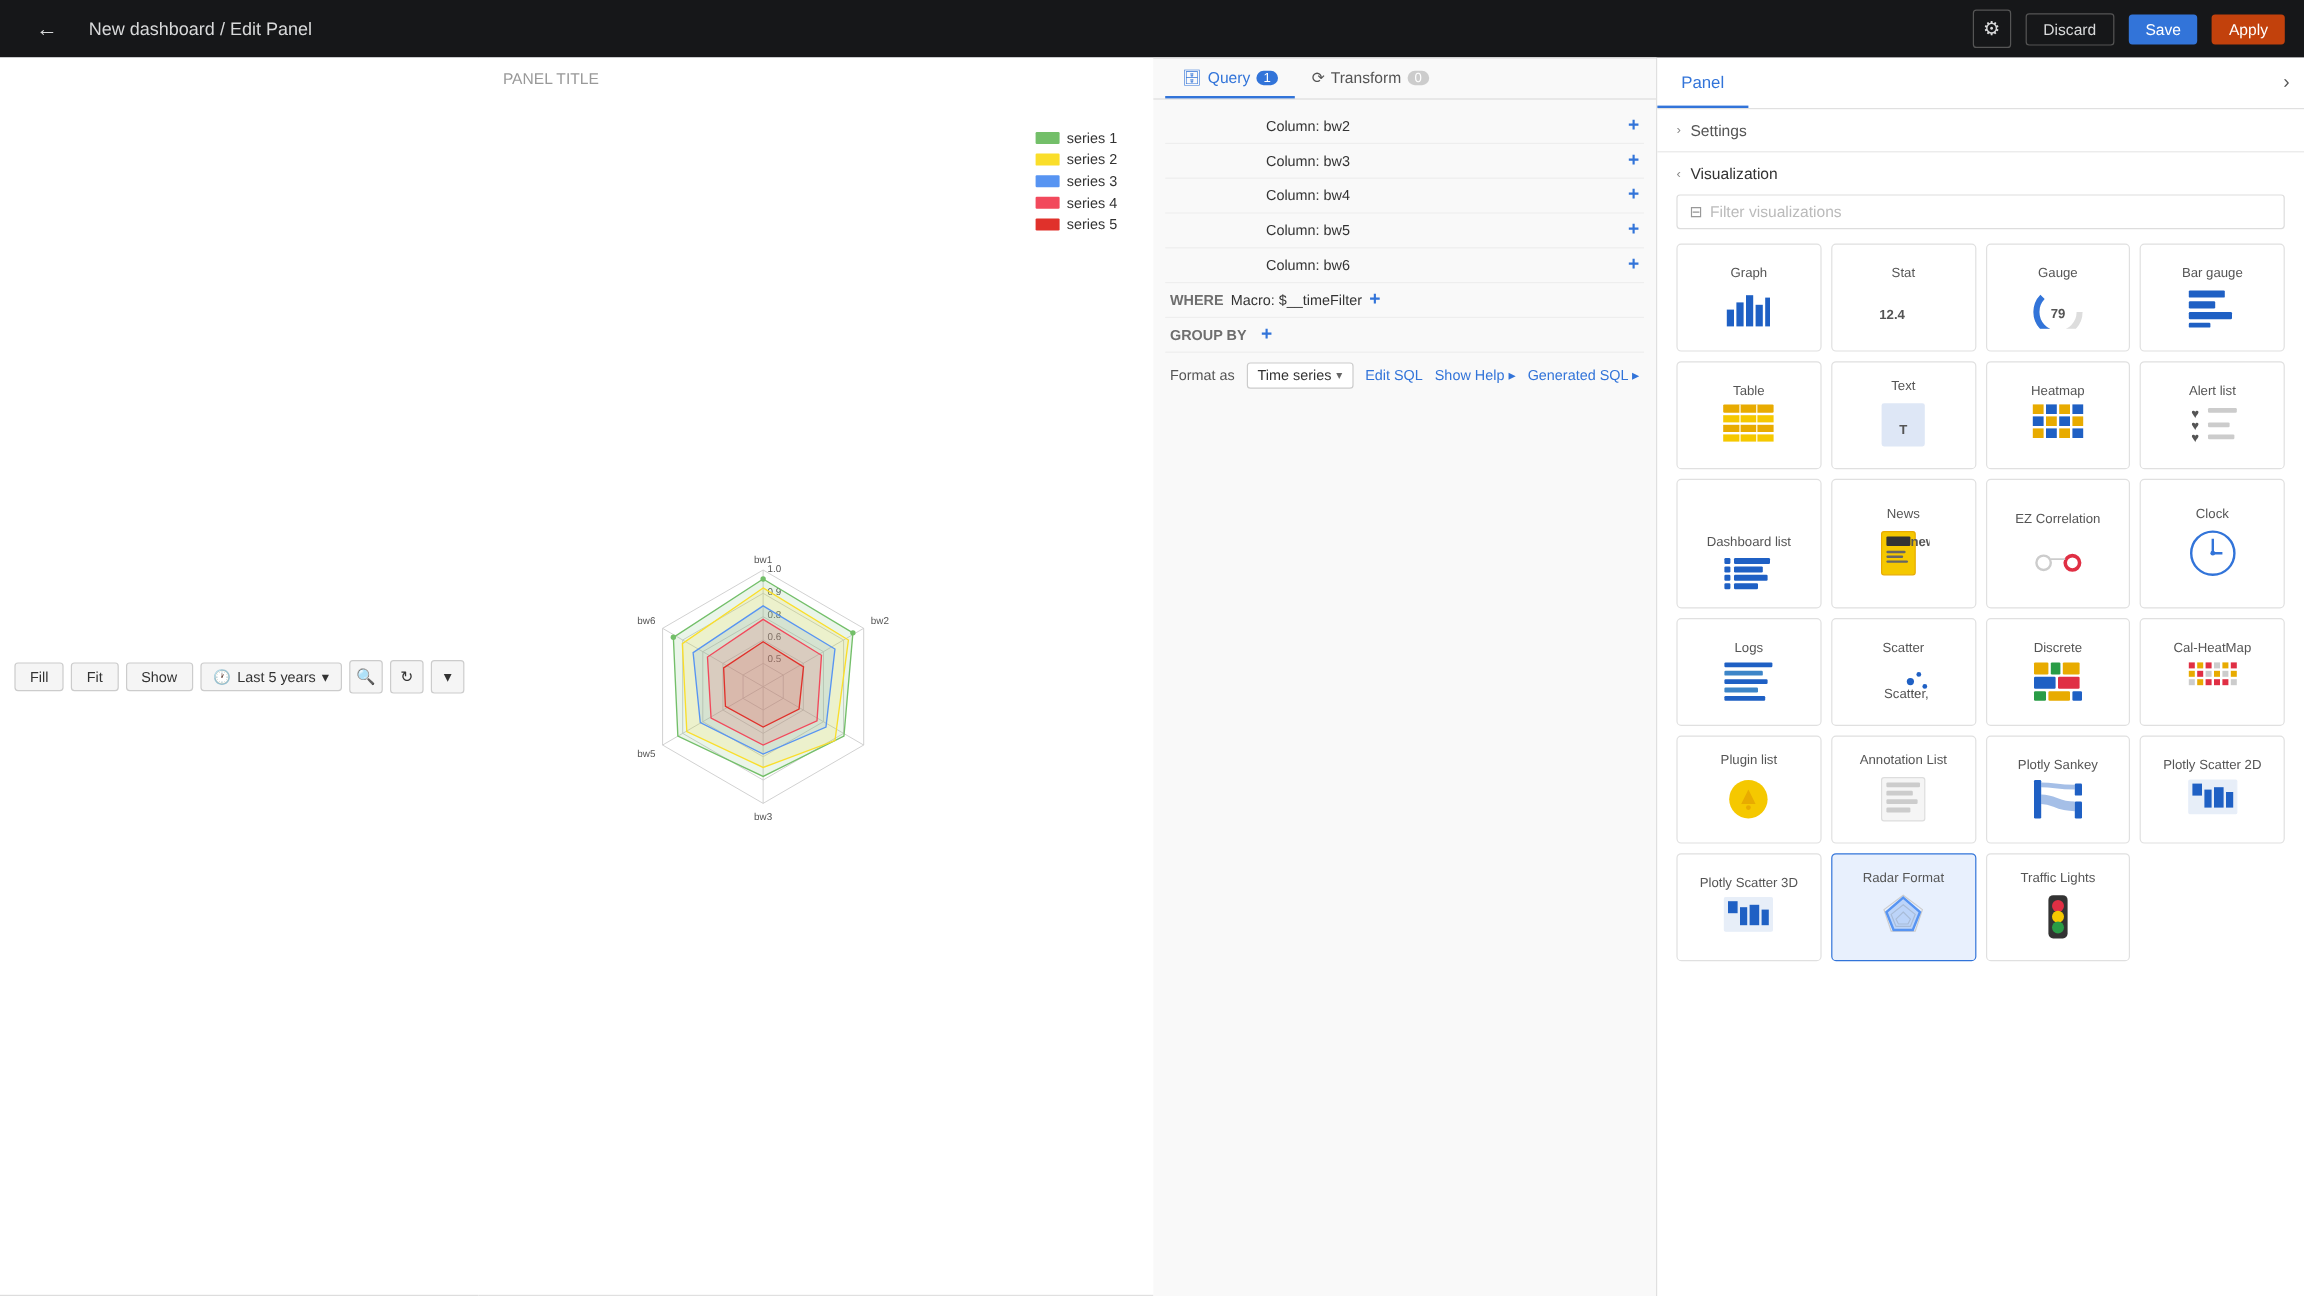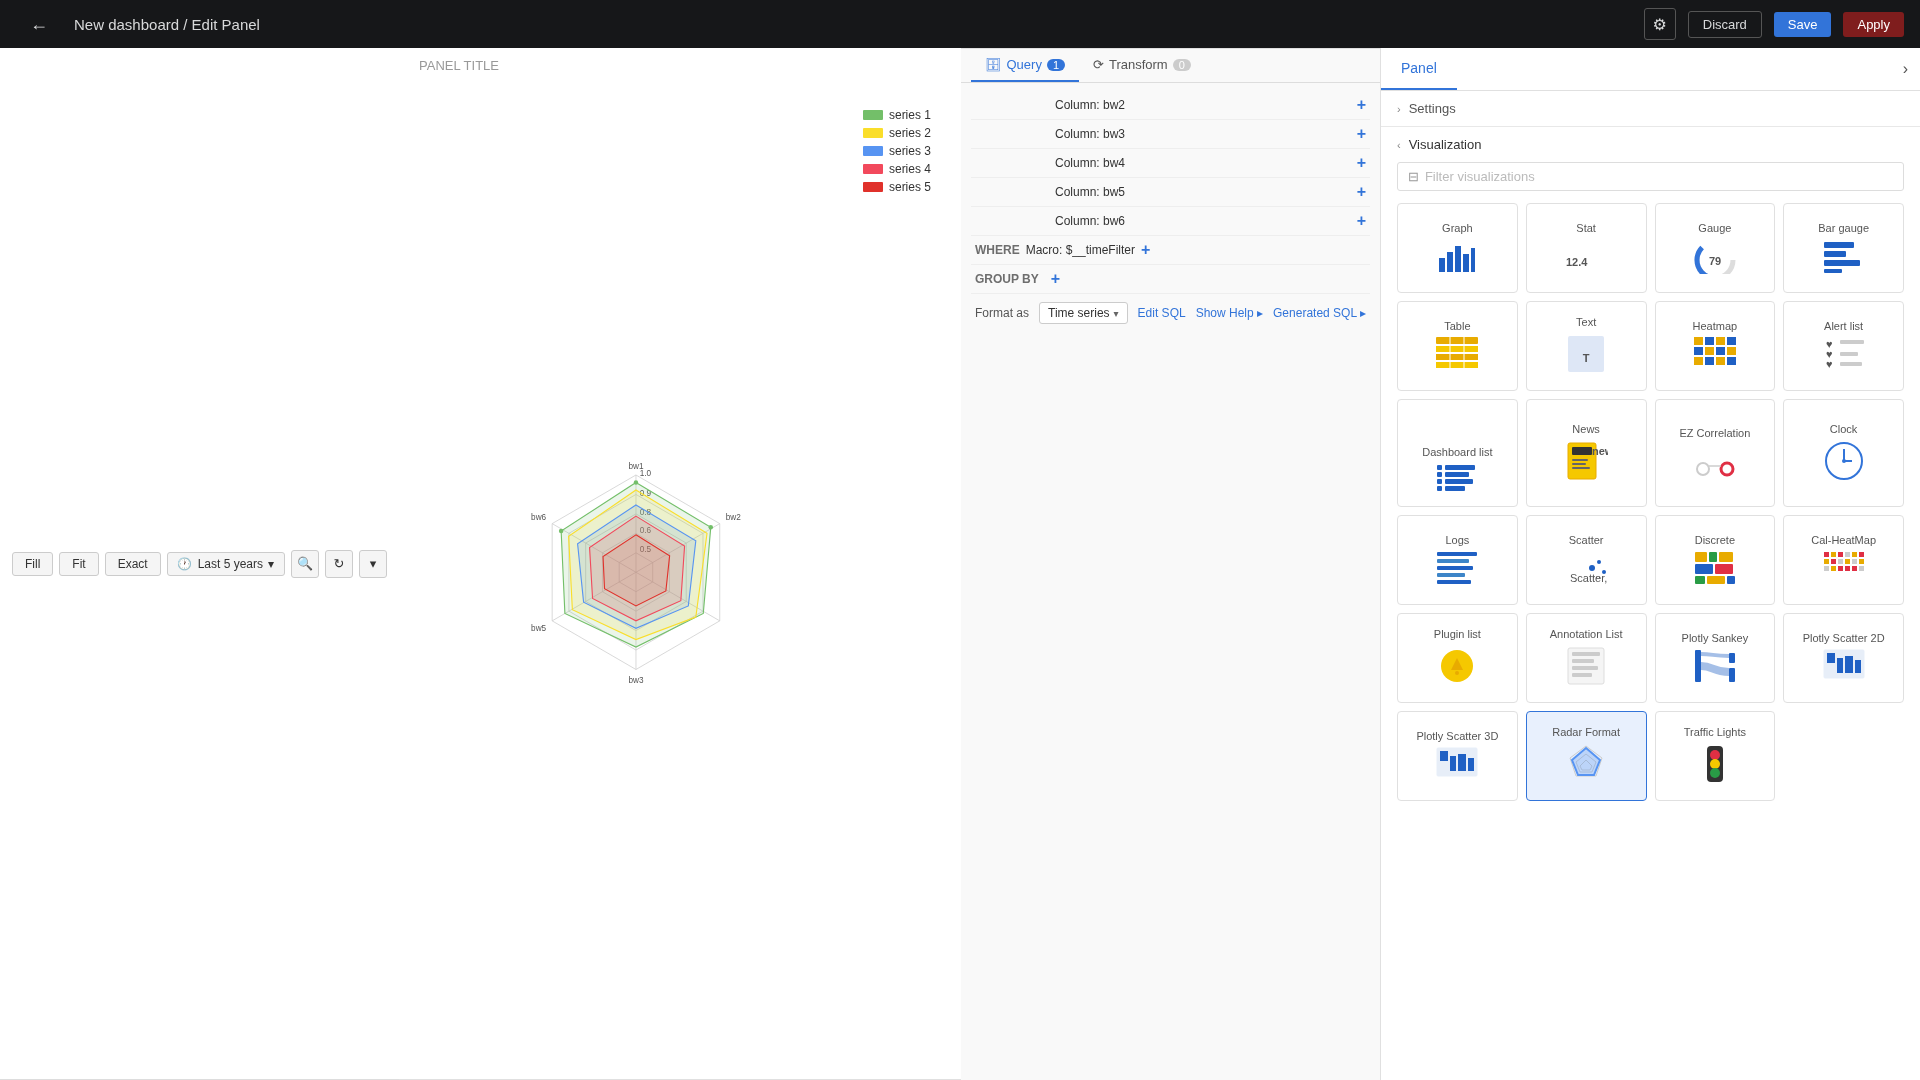--- a/index.html
+++ b/index.html
@@ -4,21 +4,21 @@
   <style>
     * { box-sizing: border-box; margin: 0; padding: 0; }
     body { font-family: -apple-system, BlinkMacSystemFont, 'Segoe UI', sans-serif; background: #f0f0f0; font-size: 13px; color: #333; overflow: hidden; }
 
     
     .topbar { display: flex; align-items: center; background: #161719; color: #d8d9da; height: 48px; padding: 0 16px; gap: 12px; }
     .topbar-title { flex: 1; font-size: 15px; color: #d8d9da; }
     .topbar-btn { padding: 5px 14px; border-radius: 3px; border: none; cursor: pointer; font-size: 13px; }
     .btn-discard { background: transparent; border: 1px solid #555; color: #d8d9da; }
     .btn-save { background: #3274d9; color: #fff; border: none; }
-    .btn-apply { background: #7f1d1d; color: #fff; border: none; }
+    .btn-apply { background: #c2410c; color: #fff; border: none; }
     .gear-icon { width: 32px; height: 32px; background: transparent; border: 1px solid #555; border-radius: 3px; display: flex; align-items: center; justify-content: center; cursor: pointer; color: #d8d9da; font-size: 16px; }
 
     
     .main { display: flex; height: calc(1080px - 48px); }
 
     
     .left-panel { flex: 1; display: flex; background: #fff; }
 
     
     .viz-toolbar { display: flex; align-items: center; background: #fff; border-bottom: 1px solid #ddd; padding: 8px 12px; gap: 6px; }
@@ -93,21 +93,21 @@
   <button class="topbar-btn btn-apply">Apply</button>
 </div>
 
 <div class="main">
 
   <div class="left-panel">
 
     <div class="viz-toolbar">
       <button class="toolbar-btn">Fill</button>
       <button class="toolbar-btn">Fit</button>
-      <button class="toolbar-btn">Exact</button>
+      <button class="toolbar-btn">Show</button>
       <div class="time-range-btn">
         <span>🕐</span>
         <span>Last 5 years</span>
         <span>▾</span>
       </div>
       <div class="toolbar-icon-btn">
         <span>🔍</span>
       </div>
       <div class="toolbar-icon-btn">
         <span>↻</span>

